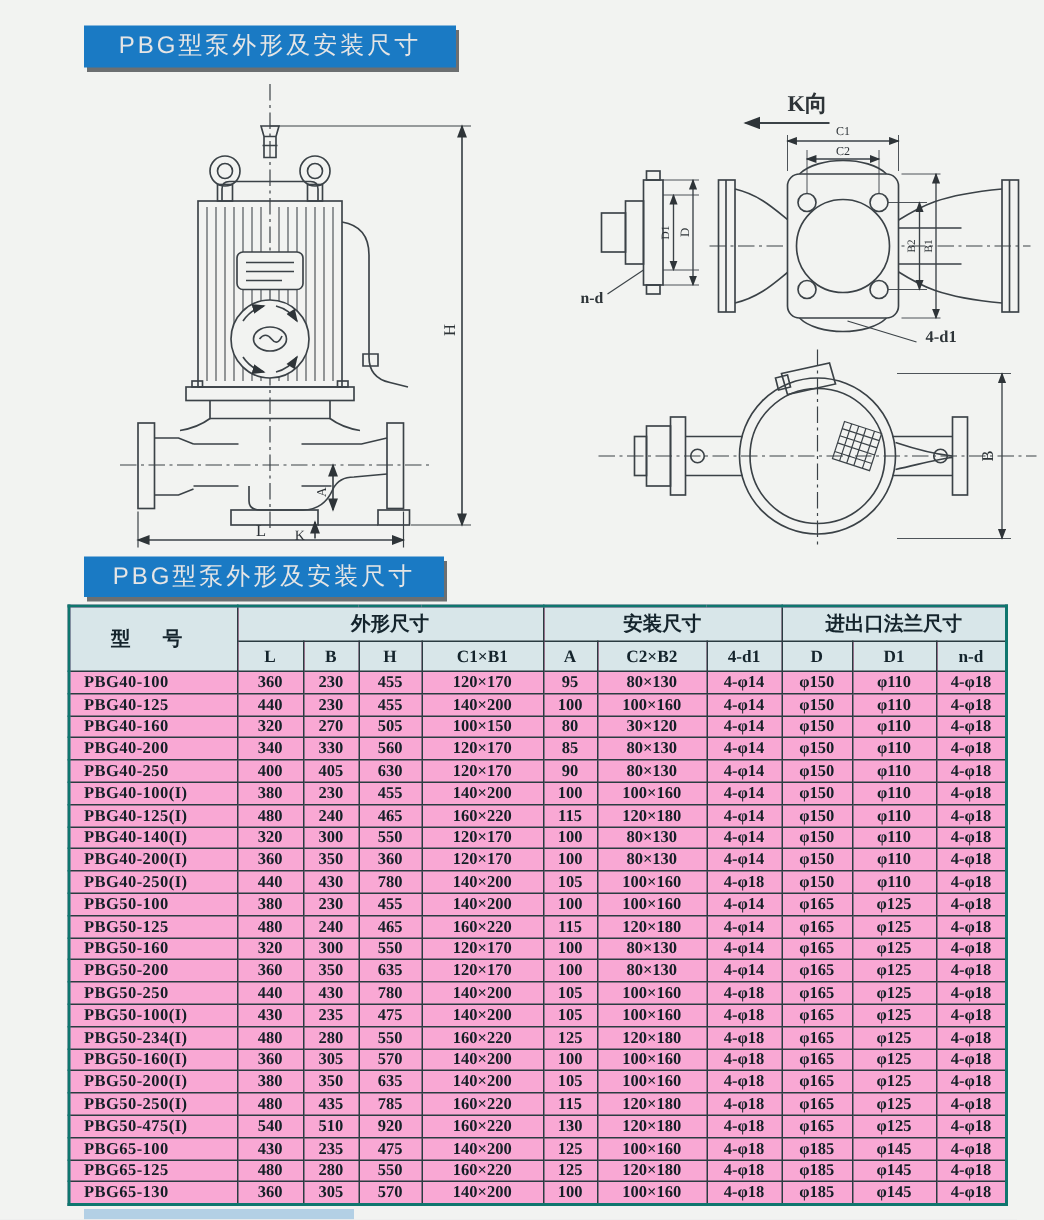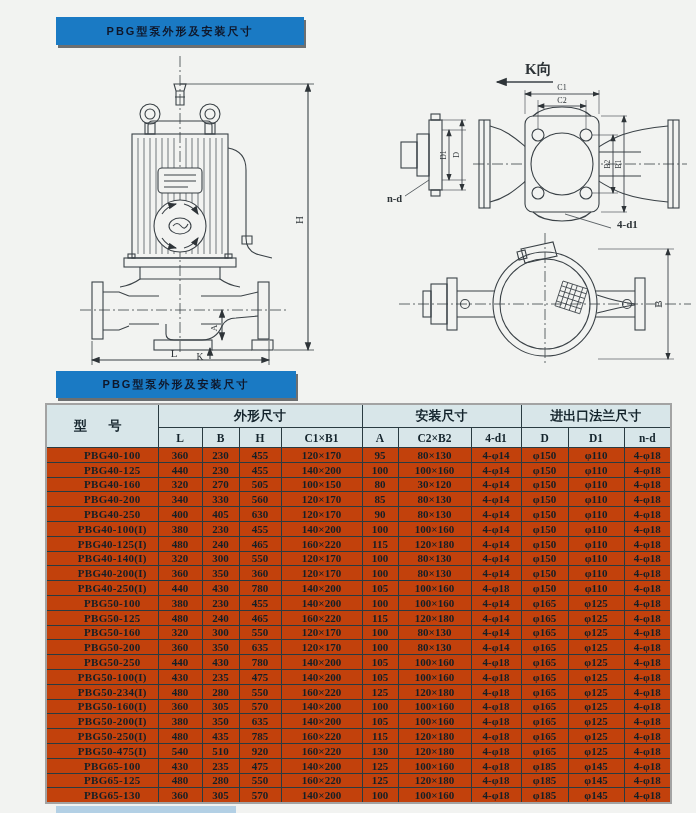--- a/index.html
+++ b/index.html
@@ -1,43 +1,43 @@
 <!DOCTYPE html>
 <html><head>
 <meta charset="utf-8">
 <style>
   html,body{margin:0;padding:0;}
   body{background:#e8eae8;font-family:"Liberation Sans",sans-serif;}
   .page{position:relative;width:696px;height:813px;background:#f2f3f1;overflow:hidden;
         color:#1b262c;}
   
-  .banner{position:absolute;background:#1a7ac4;color:#0f172a;font-weight:bold;
-          font-size:11px;letter-spacing:2px;text-align:center;line-height:28px;
+  .banner{position:absolute;background:#1a7ac4;color:#e5e5e5;font-weight:normal;
+          font-size:16px;letter-spacing:2px;text-align:center;line-height:28px;
           box-shadow:2px 3px 0 rgba(35,40,45,.65);}
   .banner-top{left:56px;top:17px;width:248px;height:28px;}
   .banner-table{left:56px;top:371px;width:240px;height:27px;line-height:27px;}
   .banner-cut{position:absolute;left:56px;top:806px;width:180px;height:7px;
               background:#7fb3da;opacity:.55;box-shadow:none;}
   
   .drawing-area{position:absolute;left:0;top:46px;width:696px;height:322px;}
   svg text{font-family:"Liberation Serif",serif;fill:#2e3438;}
   .dwg{position:absolute;}
   
   .dim-table-wrap{position:absolute;left:45px;top:403px;}
   table.dim{border-collapse:collapse;table-layout:fixed;width:625px;
-            background:#c2410c;border:2px solid #a3a3a3;}
+            background:#f9a8d4;border:2px solid #0f766e;}
   table.dim th,table.dim td{border:1px solid #2a3b41;text-align:center;
             white-space:nowrap;overflow:hidden;padding:0;}
   table.dim thead th{background:#d8e6e9;color:#14242c;}
   tr.group-row th{height:22px;font-size:13px;font-weight:bold;}
   tr.sub-row th{height:19px;font-size:11.5px;font-family:"Liberation Serif",serif;font-weight:bold;}
   th.model-h{font-size:13px;letter-spacing:9px;padding-left:9px;}
   table.dim tbody td{height:13.8px;font-size:11px;font-family:"Liberation Serif",serif;
             font-weight:bold;color:#141f26;}
-  table.dim tbody td.model{text-align:center;padding-left:20px;letter-spacing:.3px;}
+  table.dim tbody td.model{text-align:left;padding-left:9px;letter-spacing:.3px;}
 </style>
 </head>
 <body>
 
 <div class="page">
 
   <div class="banner banner-top">PBG型泵外形及安装尺寸</div>
 
   <div class="drawing-area">
 

